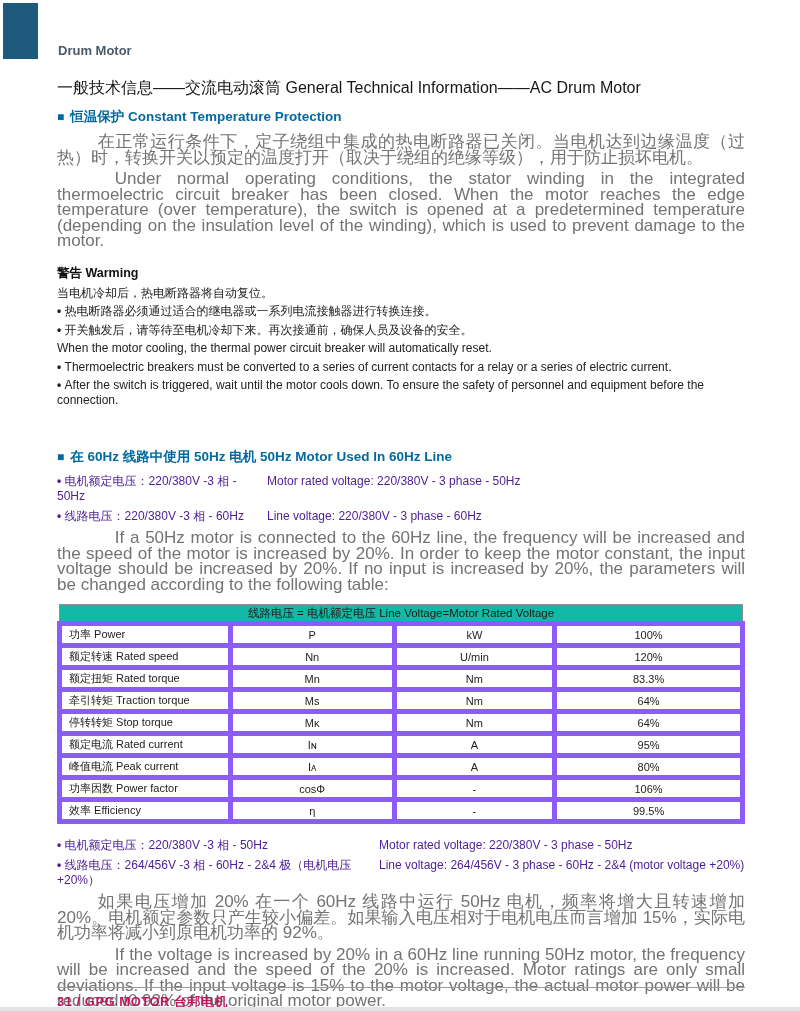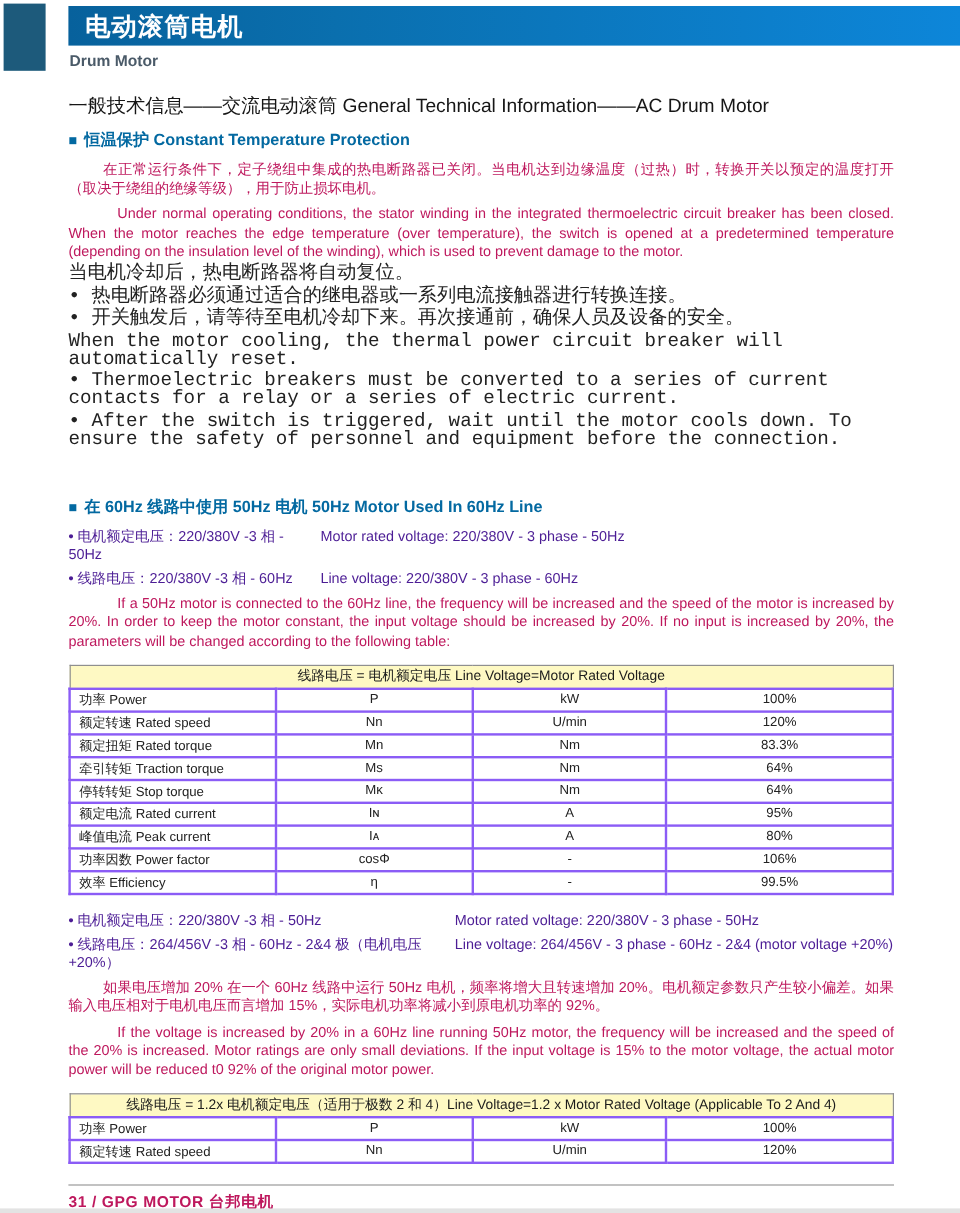--- a/index.html
+++ b/index.html
@@ -21,78 +21,76 @@
   .blue-bar .bar-title { color:#ffffff; font-size:21px; font-weight:bold; letter-spacing:1px; }
   .subtitle { position:absolute; left:58px; top:43px; font-size:13px; font-weight:bold; color:#4a5a68; }
 
   
   .content { position:absolute; left:57px; top:72px; width:688px; }
   .doc-title { font-size:16px; font-weight:normal; color:#161616; margin-top:6px; margin-bottom:9px; letter-spacing:0; }
 
   .sec-heading { font-size:13.5px; font-weight:bold; color:#0369a1; margin-bottom:8px; }
   .sec-heading .sq { font-size:12px; margin-right:6px; }
 
-  p.body { font-size:12px; line-height:15.5px; text-align:justify; color:#be185d; }
+  p.body { font-size:17px; line-height:15.5px; text-align:justify; color:#737373; }
   p.indent-cn { text-indent:2.4em; }
   p.indent-en { text-indent:3.4em; }
   p.mt { margin-top:6px; }
 
   .warn-head { font-size:12.5px; font-weight:bold; margin-top:16px; margin-bottom:4px; color:#111; }
-  .warn-line { font-size:16px; line-height:15px; margin-top:3.5px; color:#222;font-family:Liberation Mono, monospace; }
+  .warn-line { font-size:12px; line-height:15px; margin-top:3.5px; color:#222; }
   .bullet::before { content:"• "; font-weight:bold; }
 
   .sec2 { margin-top:40px; }
   .spec-line { display:flex; font-size:12px; line-height:15px; margin-top:5px; color:#4c1d95; }
   .spec-cn1 { width:210px; }
   .spec-cn2 { width:322px; }
 
   
   table.spec-table {
     width:688px; border-collapse:collapse; table-layout:fixed;
     margin-top:12px; font-size:11px; color:#222;
     border:1.5px solid #6f6f6f;
   }
   table.spec-table th {
-    background:#fef9c3; border:1px solid #8f8f8f; font-weight:normal;
+    background:#14b8a6; border:1px solid #8f8f8f; font-weight:normal;
     font-size:11.5px; height:19px; text-align:center; color:#1c1c1c;
   }
   table.spec-table td {
-    border:2px solid #8b5cf6; height:17.5px; text-align:center; padding:1px 4px;
+    border:5px solid #8b5cf6; height:17.5px; text-align:center; padding:1px 4px;
     background:#fff;
   }
   table.spec-table td.c0 { text-align:left; padding-left:7px; }
   col.w0 { width:25%; } col.w1 { width:24%; } col.w2 { width:23.5%; } col.w3 { width:27.5%; }
   .tbl-gap { margin-top:14px; }
 
   
   .footer-rule { position:absolute; left:57px; top:987px; width:688px; border-top:1.5px solid #9a9a9a; }
   .page-footer { position:absolute; left:57px; top:993px; font-size:13px; font-weight:bold; color:#be185d; letter-spacing:0.5px; }
   .bottom-edge { position:absolute; left:0; bottom:0; width:800px; height:4px; background:#e3e3e3; }
 </style>
 </head>
 <body>
 
 <div class="page">
 
   <div class="accent-box"></div>
-  <div class="blue-bar">
-    <span class="bar-title">电动滚筒电机</span>
-  </div>
   <div class="subtitle">Drum Motor</div>
 
   <div class="content">
 
     <div class="doc-title">一般技术信息——交流电动滚筒 General Technical Information——AC Drum Motor</div>
 
     <div class="sec-heading">
       <span class="sq">■</span><span>恒温保护 Constant Temperature Protection</span>
     </div>
     <p class="body indent-cn">在正常运行条件下，定子绕组中集成的热电断路器已关闭。当电机达到边缘温度（过热）时，转换开关以预定的温度打开（取决于绕组的绝缘等级），用于防止损坏电机。</p>
     <p class="body indent-en mt">Under normal operating conditions, the stator winding in the integrated thermoelectric circuit breaker has been closed. When the motor reaches the edge temperature (over temperature), the switch is opened at a predetermined temperature (depending on the insulation level of the winding), which is used to prevent damage to the motor.</p>
 
+    <div class="warn-head">警告 Warming</div>
     <div class="warn-line">当电机冷却后，热电断路器将自动复位。</div>
     <div class="warn-line bullet">热电断路器必须通过适合的继电器或一系列电流接触器进行转换连接。</div>
     <div class="warn-line bullet">开关触发后，请等待至电机冷却下来。再次接通前，确保人员及设备的安全。</div>
     <div class="warn-line">When the motor cooling, the thermal power circuit breaker will automatically reset.</div>
     <div class="warn-line bullet">Thermoelectric breakers must be converted to a series of current contacts for a relay or a series of electric current.</div>
     <div class="warn-line bullet">After the switch is triggered, wait until the motor cools down. To ensure the safety of personnel and equipment before the connection.</div>
 
     <div class="sec2">
       <div class="sec-heading">
         <span class="sq">■</span><span>在 60Hz 线路中使用 50Hz 电机 50Hz Motor Used In 60Hz Line</span>

